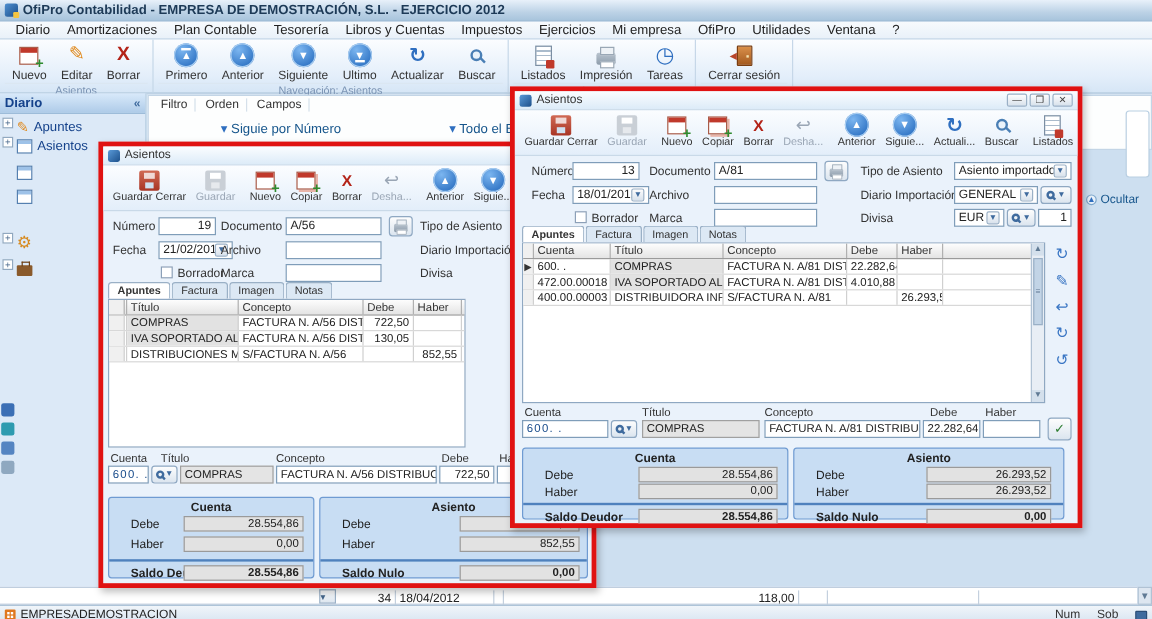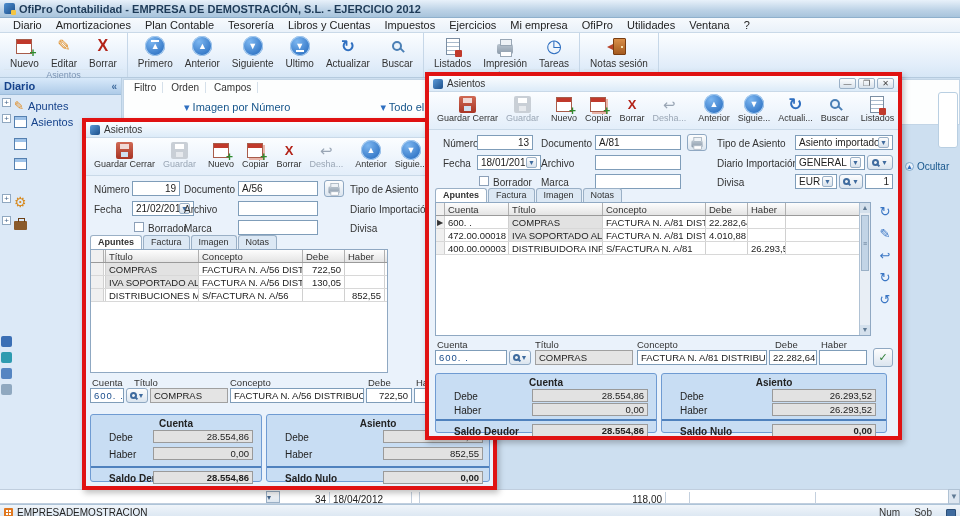--- a/index.html
+++ b/index.html
@@ -252,20 +252,21 @@
           </span>
           <span class="lbl">Actualizar</span>
         </div>
       <div class="rbtn">
           <span class="ictop">
             <span class="mgL"></span>
           </span>
           <span class="lbl">Buscar</span>
         </div>
     </div>
+    <div class="rcap">Navegación: Asientos</div>
   </div>
   <div class="rgroup">
     <div class="rbtns">
       <div class="rbtn">
           <span class="ictop">
             <span class="rpt"></span>
           </span>
           <span class="lbl">Listados</span>
         </div>
       <div class="rbtn">
@@ -282,21 +283,21 @@
         </div>
     </div>
     <div class="rcap">Acciones</div>
   </div>
   <div class="rgroup">
     <div class="rbtns">
       <div class="rbtn">
           <span class="ictop">
             <span class="door"></span>
           </span>
-          <span class="lbl">Notas sesión</span>
+          <span class="lbl">Cerrar sesión</span>
         </div>
     </div>
     <div class="rcap"></div>
   </div>
 </div>
 
 <div class="sidebar">
   <div class="sbhead">
     <span>Diario</span>
     <span class="col">«</span>
@@ -346,21 +347,21 @@
   <div style="background:#8fa8c0"></div>
 </div>
 
 <div class="filterpanel">
   <div class="ftabs">
     <span>Filtro</span>
     <span>Orden</span>
     <span>Campos</span>
   </div>
   <div class="frow">
-    <span class="dd">Imagen por Número</span>
+    <span class="dd">Siguie por Número</span>
     <span class="dd">Todo el Ejercicio</span>
   </div>
 </div>
 <div class="whitebox"></div>
 <div class="ocultar">
   <span class="circ">▲</span>
   <span>Ocultar</span>
 </div>
 
 <div class="bgrow">

